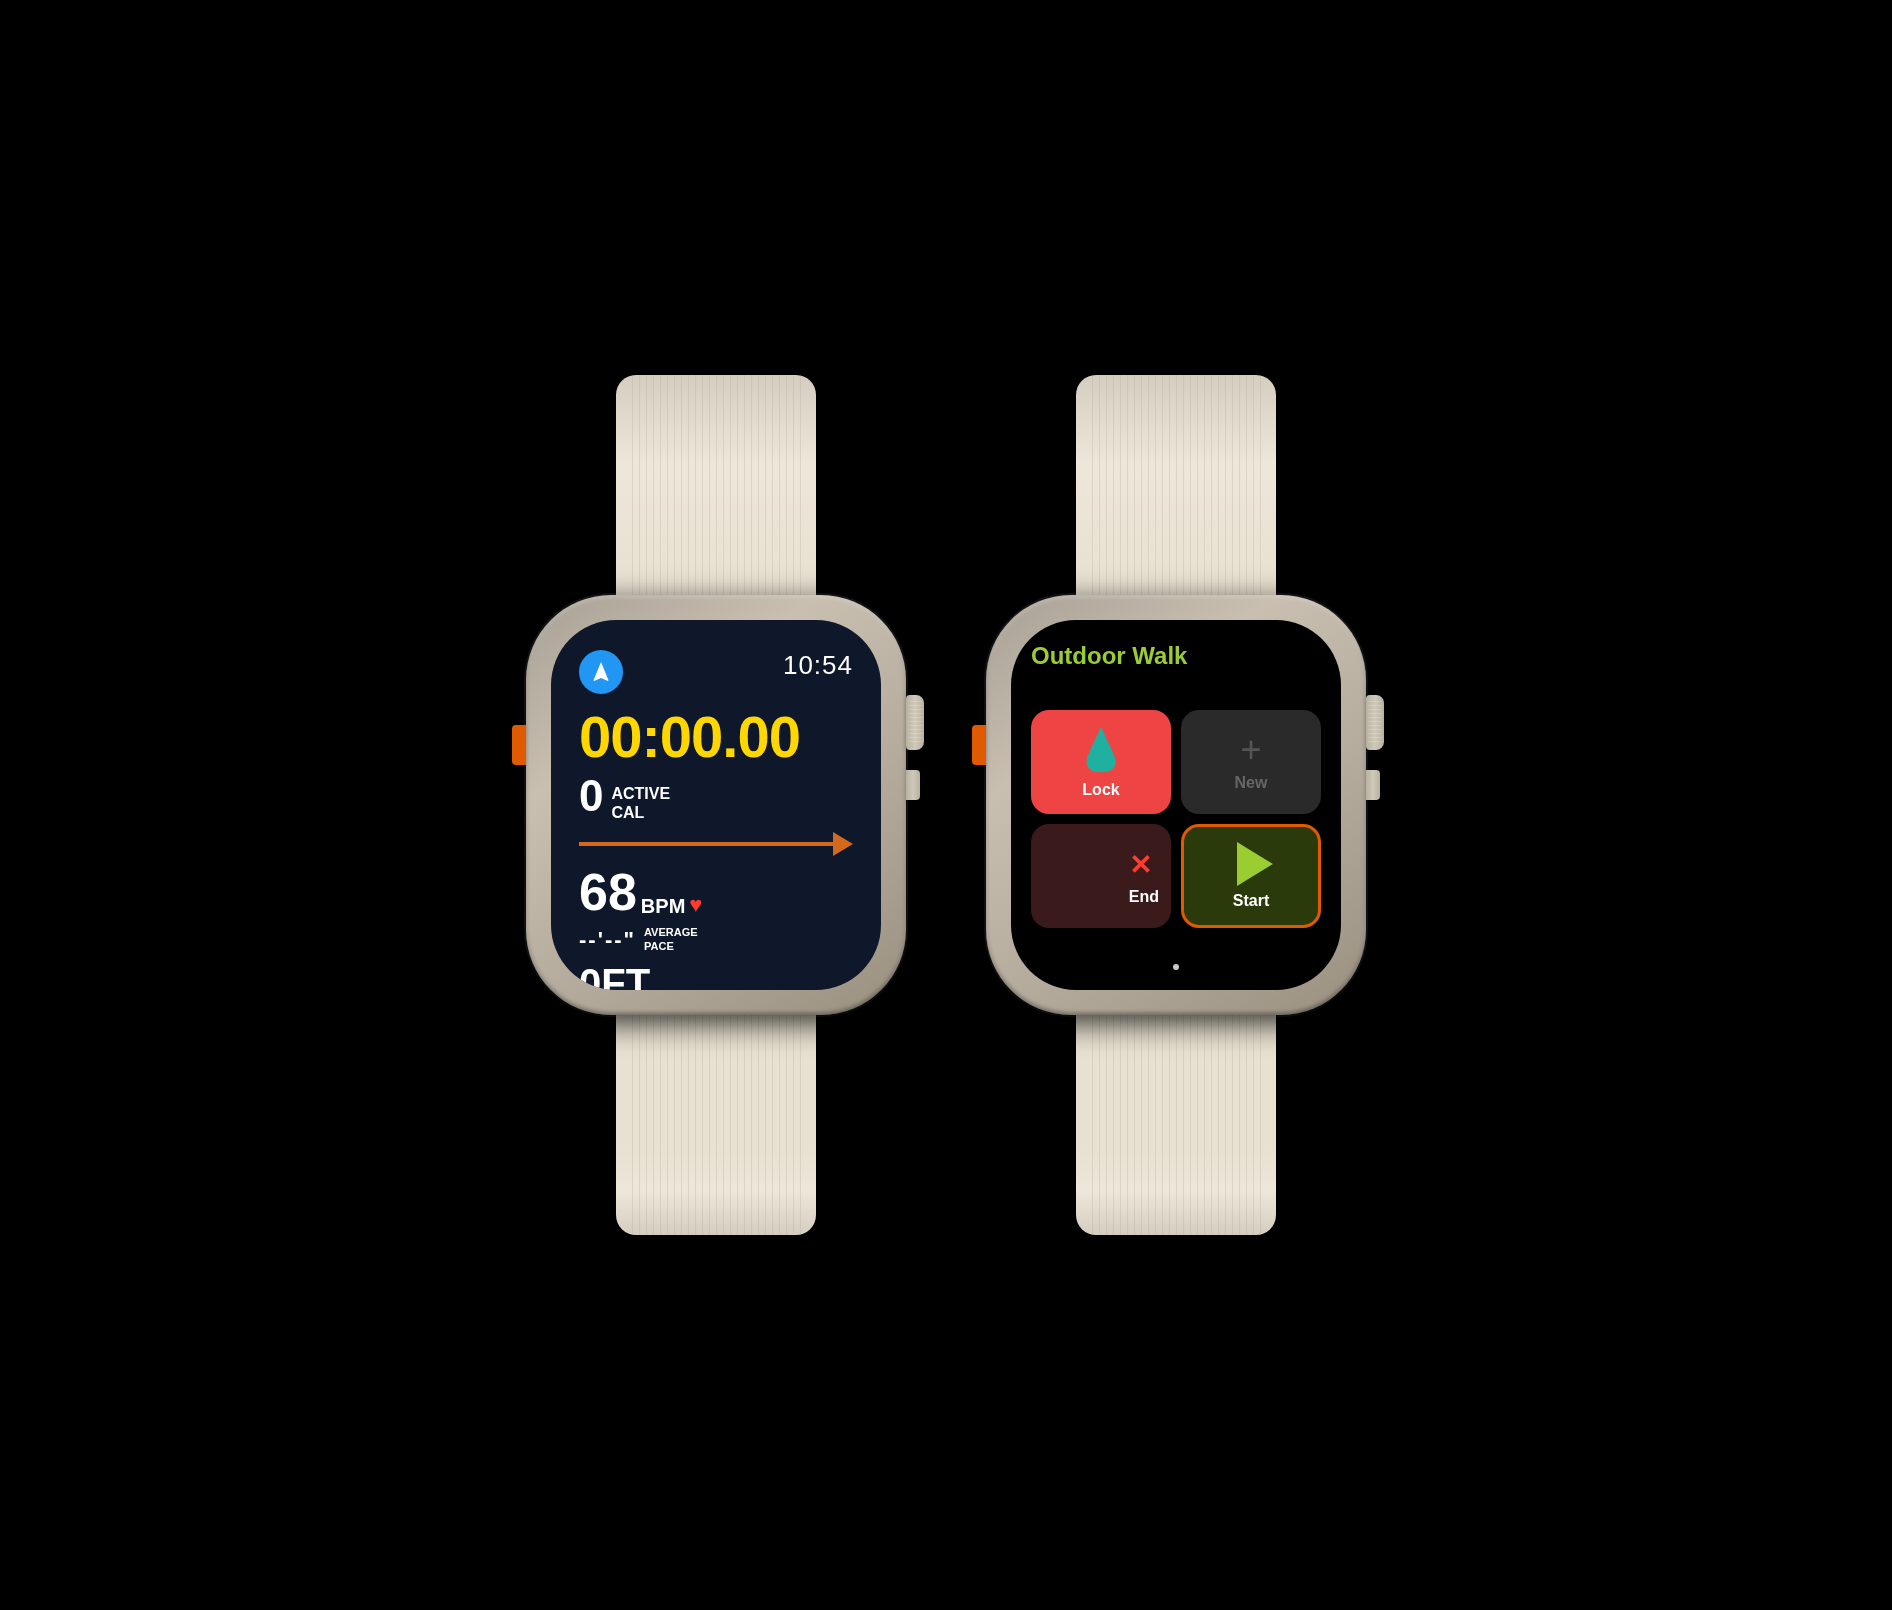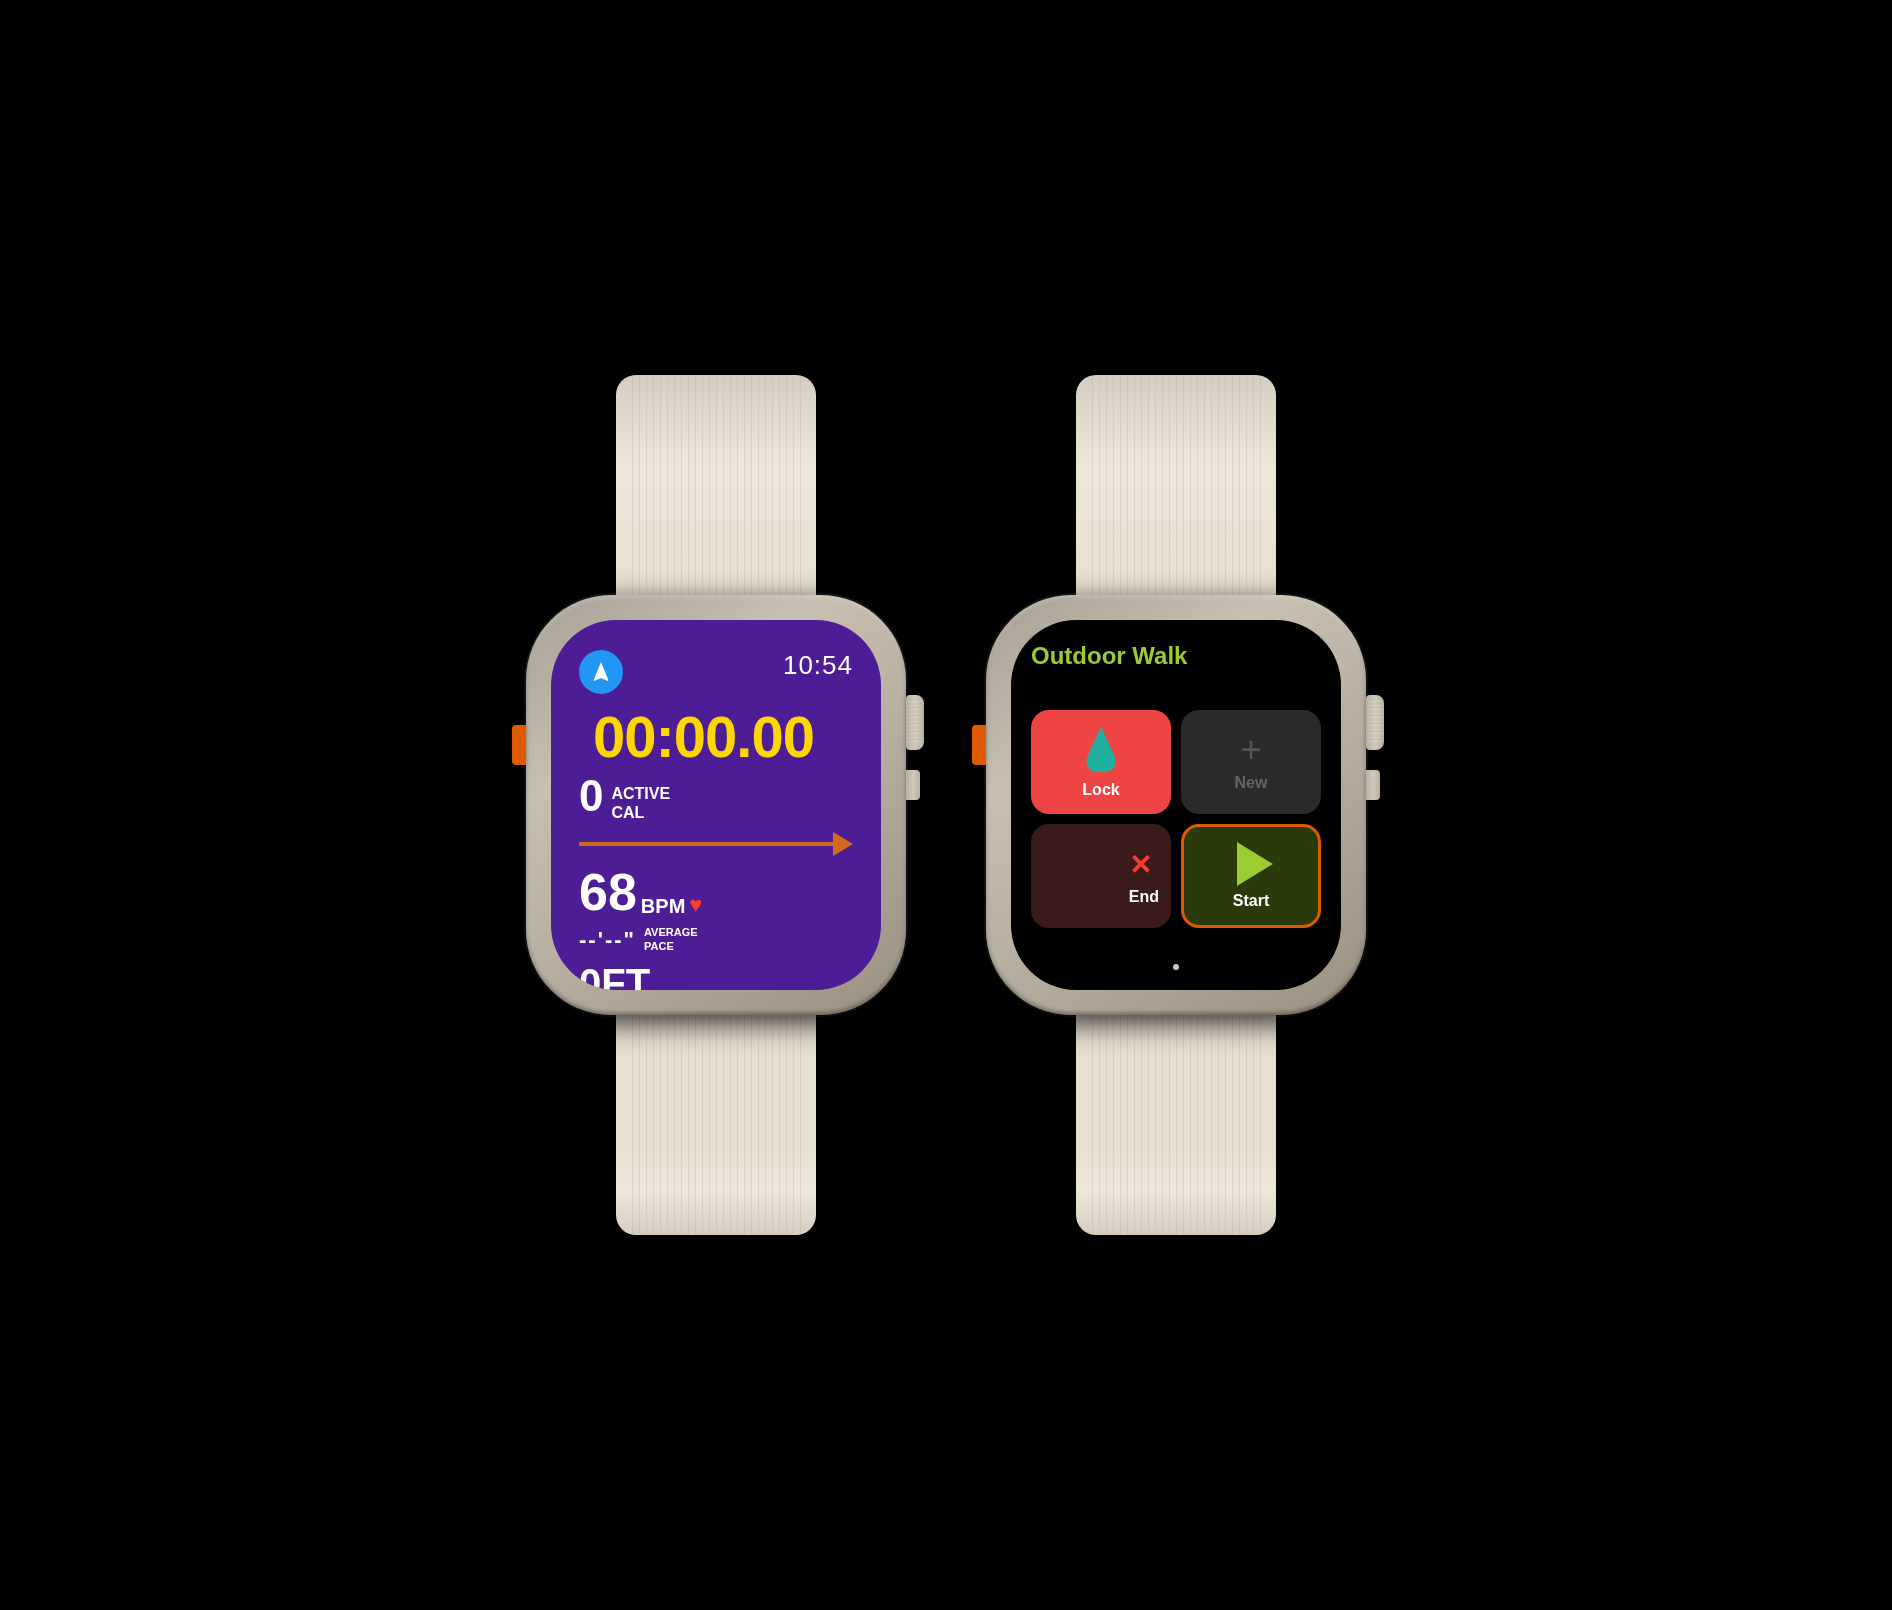--- a/index.html
+++ b/index.html
@@ -125,21 +125,21 @@
       background: #000;
       border-radius: 65px;
       overflow: hidden;
       position: relative;
     }
 
     
     .screen-workout {
       width: 100%;
       height: 100%;
-      background: #4c1d95;
+      background: #0f172a;
       padding: 30px 28px 4px;
       color: #fff;
       display: flex;
       flex-direction: column;
       gap: 4px;
     }
 
     .workout-header {
       display: flex;
       justify-content: space-between;
@@ -163,21 +163,21 @@
     }
 
     .time-display {
       font-size: 26px;
       font-weight: 300;
       color: #fff;
       letter-spacing: 1px;
     }
 
     .timer-row {
-      margin: 2px 14px;
+      margin: 2px 0;
     }
     .timer-value {
       font-size: 58px;
       font-weight: 700;
       color: #FFD700;
       letter-spacing: -1px;
       line-height: 1;
     }
 
     .calories-row {

